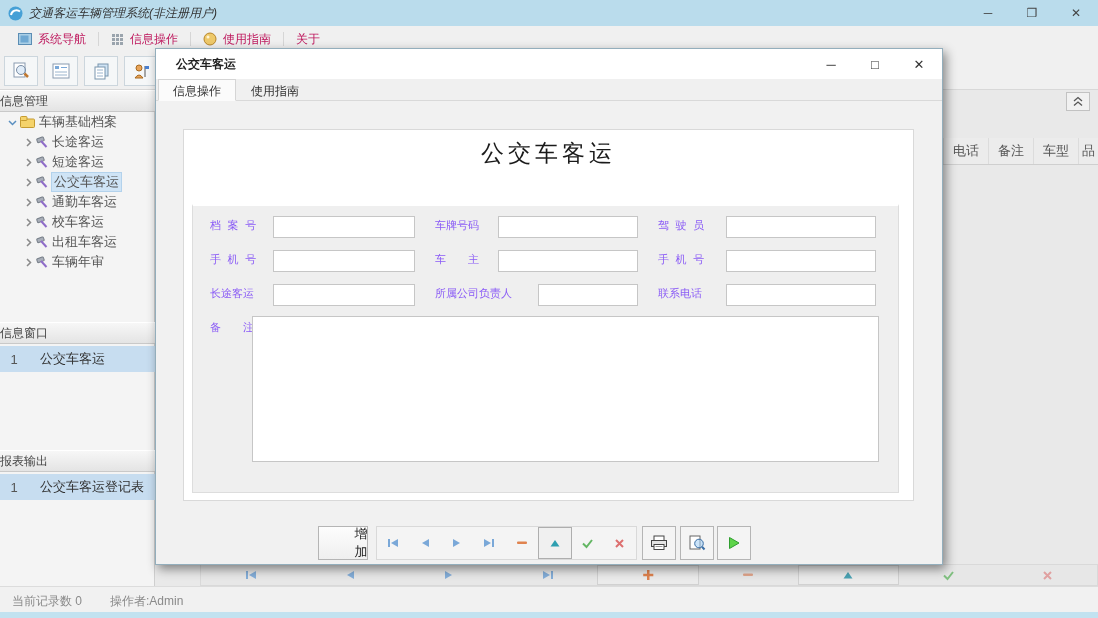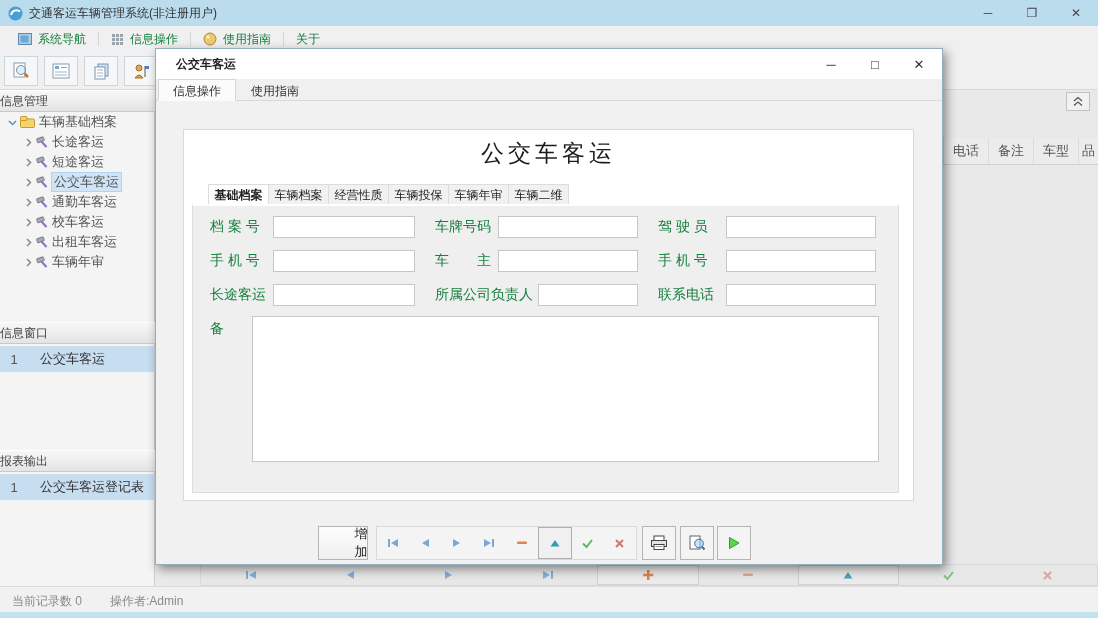--- a/index.html
+++ b/index.html
@@ -3,27 +3,27 @@
 <meta charset="utf-8">
 <style>
   * { margin:0; padding:0; box-sizing:border-box; }
   html,body { width:1098px; height:618px; }
   body { font-family:"Liberation Sans","DejaVu Sans",sans-serif; font-size:12px; color:#333; background:#e9e9e9; }
   .app { position:relative; width:1098px; height:618px; overflow:hidden; background:#e9e9e9; }
   .abs { position:absolute; }
 
   
   .titlebar { left:0; top:0; width:1098px; height:26px; background:#badcec; display:flex; align-items:center; padding-left:8px; }
-  .titlebar .app-title { margin-left:6px; color:#333; }
+  .titlebar .app-title { margin-left:6px; color:#333;font-style:italic; }
   .win-controls { position:absolute; right:0; top:0; height:26px; display:flex; }
   .win-btn { width:44px; height:26px; display:flex; align-items:center; justify-content:center; color:#444; font-size:12px; cursor:default; }
 
   
   .menubar { left:0; top:26px; width:1098px; height:26px; background:#f0f0f0; display:flex; align-items:center; padding-left:6px; }
-  .menu-item { display:flex; align-items:center; gap:6px; padding:4px 12px; height:26px; color:#15803d; }
+  .menu-item { display:flex; align-items:center; gap:6px; padding:4px 12px; height:26px; color:#be185d; }
   .menu-sep { width:1px; height:14px; background:#d6d6d6; }
 
   
   .toolbar { left:0; top:52px; width:1098px; height:38px; background:#f0f0f0; border-bottom:1px solid #d8d8d8; }
   .tool-btn { position:absolute; top:4px; width:34px; height:30px; border:1px solid #ccd6dd; background:#f5f7f8; display:flex; align-items:center; justify-content:center; }
 
   
   .sidebar { left:0; top:90px; width:155px; height:496px; background:#f4f4f4; border-right:1px solid #cfcfcf; }
   .side-header { position:absolute; left:0; width:155px; height:22px; line-height:21px; background:linear-gradient(#f7f7f7,#e4e4e4); border-top:1px solid #fff; border-bottom:1px solid #c9c9c9; color:#444; }
   .tree-row { position:absolute; left:0; width:155px; height:20px; display:flex; align-items:center; color:#555; font-size:13px; }
@@ -58,21 +58,21 @@
   .dlg-btnc { width:30px; height:30px; display:flex; align-items:center; justify-content:center; color:#333; font-size:13px; }
   .dlg-tabbar { position:absolute; left:0; top:30px; width:100%; height:22px; background:#f0f0f0; border-bottom:1px solid #d9d9d9; display:flex; padding-left:2px; }
   .dlg-tab { height:22px; padding:0 14px; line-height:22px; color:#333; border:1px solid transparent; }
   .dlg-tab.active { background:#fbfbfb; border:1px solid #d5d5d5; border-bottom:1px solid #fbfbfb; }
   .groupbox { position:absolute; left:27px; top:80px; width:731px; height:372px; background:#fff; border:1px solid #d9d9d9; }
   .dlg-heading { position:absolute; left:0; top:8px; width:100%; text-align:center; font-size:23px; letter-spacing:4px; color:#1a1a1a; }
   .inner-tabs { position:absolute; left:25px; top:54px; height:21px; display:flex; }
   .inner-tab { width:61px; height:21px; line-height:21px; text-align:center; font-size:12px; color:#222; background:#f1f1f1; border:1px solid #dcdcdc; margin-left:-1px; }
   .inner-tab.active { background:#fff; border-bottom:1px solid #fff; font-weight:bold; }
   .tab-content { position:absolute; left:8px; top:74px; width:707px; height:289px; background:#efefef; border:1px solid #ddd; border-top:2px solid #fff; }
-  .f-label { position:absolute; font-size:14px; color:#15803d; white-space:pre; }
+  .f-label { position:absolute; font-size:11px; color:#8b5cf6; white-space:pre;font-family:Liberation Mono, monospace; }
   .f-input { position:absolute; height:22px; border:1px solid #c6c6c6; background:#fff; font-size:13px; padding:0 4px; font-family:inherit; }
   .f-area { position:absolute; border:1px solid #c6c6c6; background:#fff; resize:none; font-family:inherit; font-size:13px; padding:4px; }
   .dlg-buttons { position:absolute; left:0; top:477px; width:100%; height:34px; }
   .btn-add { position:absolute; left:162px; top:0; width:50px; height:34px; border:1px solid #b5b5b5; background:linear-gradient(#fdfdfd,#efefef); font-size:13px; color:#222; display:flex; align-items:center; justify-content:center;padding-left:36px; }
   .nav-group { position:absolute; left:220px; top:0; width:261px; height:34px; border:1px solid #d9d9d9; background:#f4f4f4; display:flex; }
   .nav-cell { flex:1; display:flex; align-items:center; justify-content:center; }
   .nav-cell.boxed { border:1px solid #aeaeae; background:#f0f0f0; }
   .sq-btn { position:absolute; top:0; width:34px; height:34px; border:1px solid #b5b5b5; background:#f4f4f4; display:flex; align-items:center; justify-content:center; }
 </style>
 </head>
@@ -395,28 +395,20 @@
         <div class="dlg-btnc">✕</div>
       </div>
     </div>
     <div class="dlg-tabbar">
       <div class="dlg-tab active">信息操作</div>
       <div class="dlg-tab">使用指南</div>
     </div>
 
     <div class="groupbox">
       <div class="dlg-heading">公交车客运</div>
-      <div class="inner-tabs">
-        <div class="inner-tab active">基础档案</div>
-        <div class="inner-tab">车辆档案</div>
-        <div class="inner-tab">经营性质</div>
-        <div class="inner-tab">车辆投保</div>
-        <div class="inner-tab">车辆年审</div>
-        <div class="inner-tab">车辆二维</div>
-      </div>
       <div class="tab-content">
         <span class="f-label" style="left:17px; top:12px">档 案 号</span>
         <input class="f-input" style="left: 80px; top: 10px; width: 142px;" value="">
         <span class="f-label" style="left:242px; top:12px">车牌号码</span>
         <input class="f-input" style="left: 305px; top: 10px; width: 140px;" value="">
         <span class="f-label" style="left:465px; top:12px">驾 驶 员</span>
         <input class="f-input" style="left: 533px; top: 10px; width: 150px;" value="">
 
         <span class="f-label" style="left:17px; top:46px">手 机 号</span>
         <input class="f-input" style="left: 80px; top: 44px; width: 142px;" value="">

